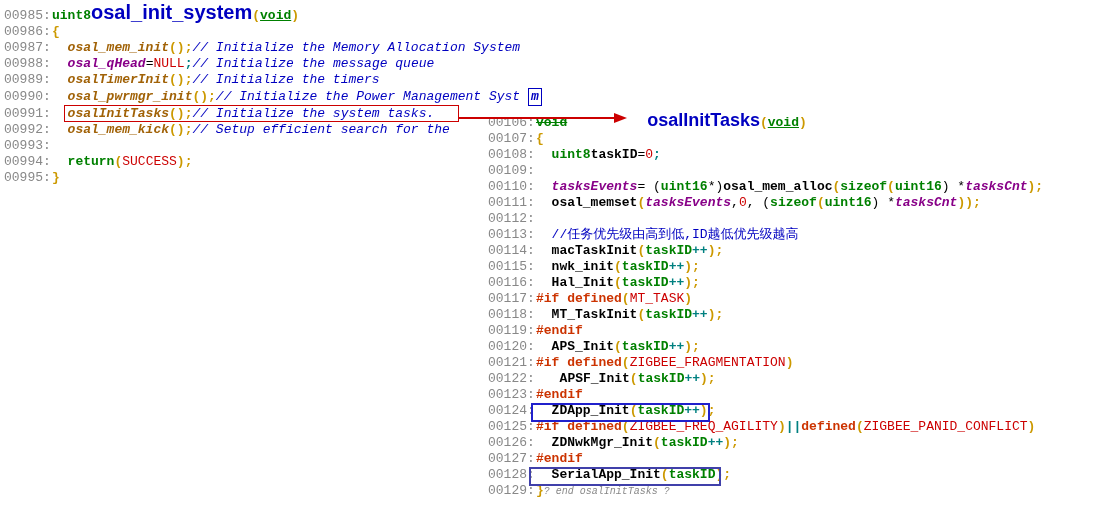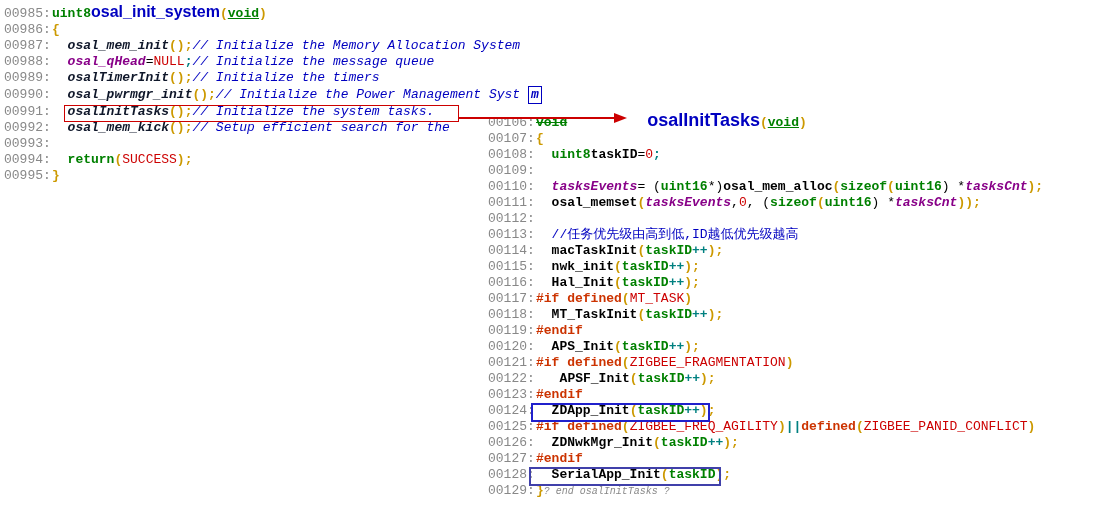--- a/index.html
+++ b/index.html
@@ -24,27 +24,27 @@
   }
   .right-block {
     position: absolute;
     left: 484px;
     top: 108px;
   }
   .line { display: flex; align-items: baseline; }
   .ln { color: #888; display: inline-block; width: 48px; user-select: none; }
   .kw { color: #008000; font-weight: bold; }
   .kw2 { color: #008000; font-weight: bold; }
-  .func { color: #0f172a; font-weight: bold; font-style: italic; }
+  .func { color: #a16207; font-weight: bold; font-style: italic; }
   .var { color: #880088; font-weight: bold; font-style: italic; }
   .num { color: #cc0000; }
   .comment { color: #0000c0; font-style: italic; font-weight: normal; }
   .punct { color: #008080; font-weight: bold; }
   .paren { color: #cc9900; font-weight: bold; }
-  .bigfn { color: #0000c0; font-size: 16px; font-weight: bold; font-family: Arial, sans-serif; }
+  .bigfn { color: #0000c0; font-size: 20px; font-weight: bold; font-family: Arial, sans-serif; }
   .bigfn2 { color: #0000c0; font-size: 18px; font-weight: bold; font-family: Arial, sans-serif; }
   .voidul { text-decoration: underline; }
   .redbox { position: absolute; border: 1.5px solid #cc0000; z-index: 2; }
   .bluebox { position: absolute; border: 2px solid #2020cc; z-index: 2; background: transparent; }
   .bluebox2 { position: absolute; border: 2px solid #4040aa; z-index: 2; background: transparent; }
   .arrow { position: absolute; z-index: 3; }
   .endcomment { color: #888; font-style: italic; font-size: 10px; }
   .pp { color: #cc3300; font-weight: bold; }
   .normal { color: #000; }
 </style>

